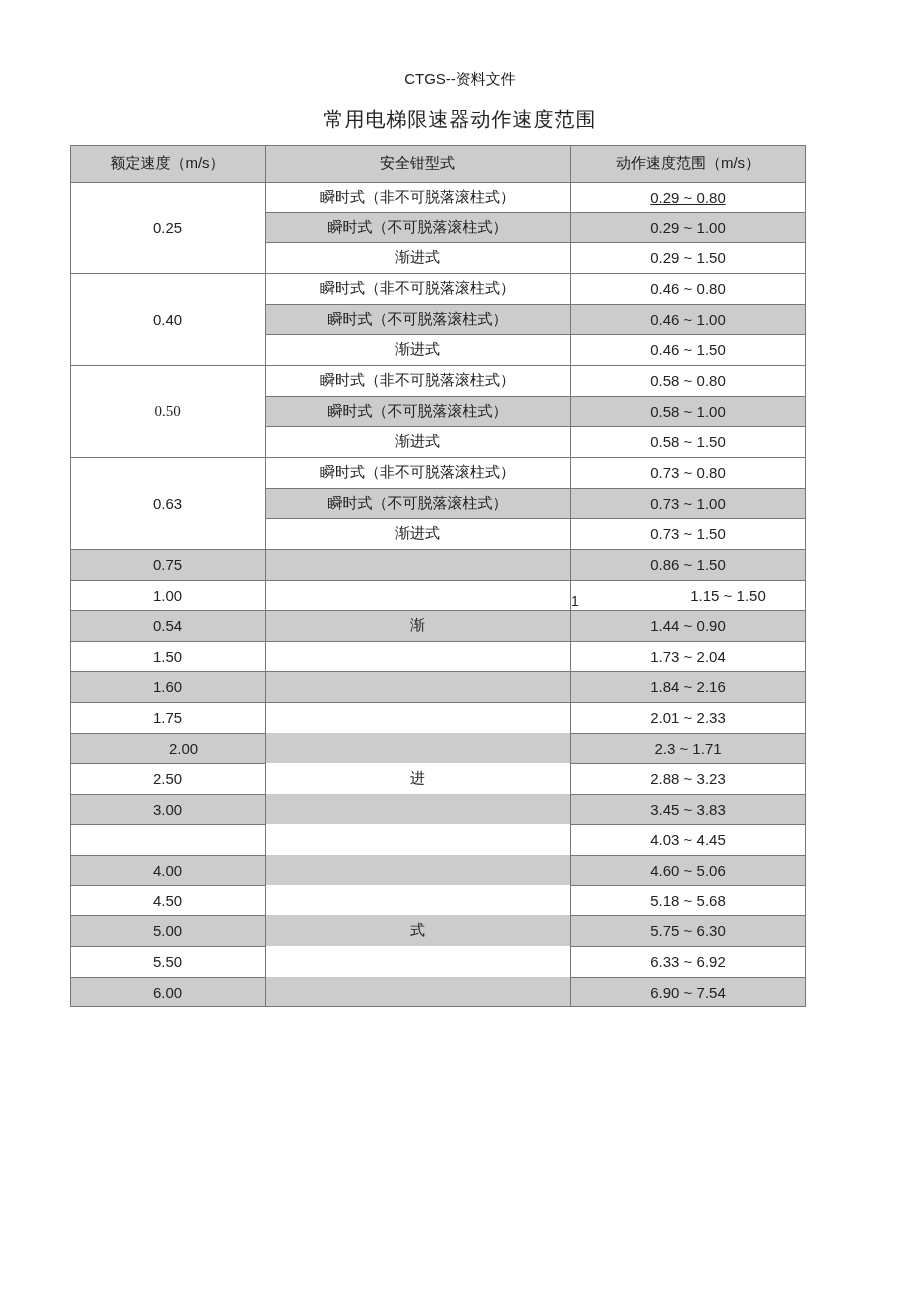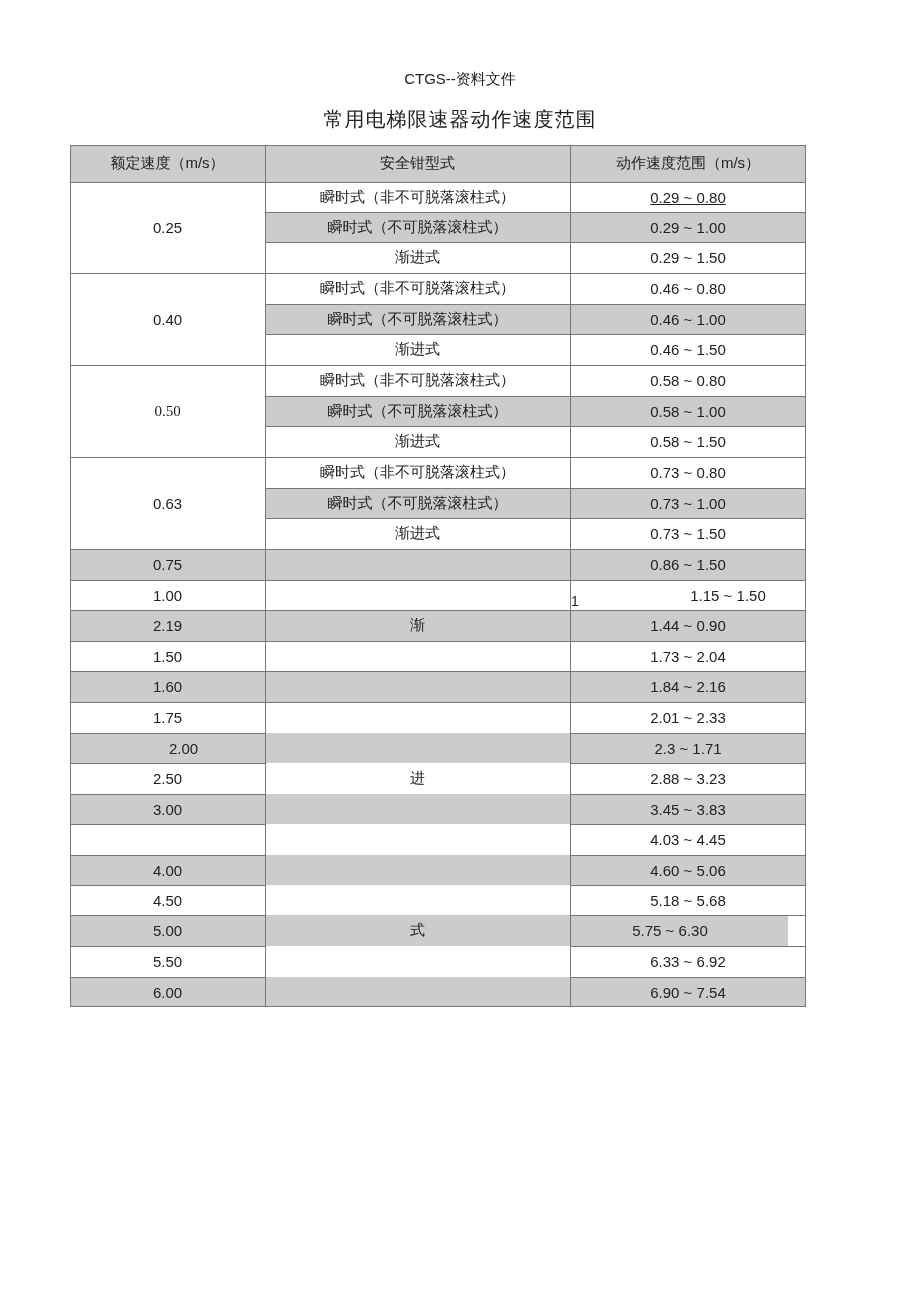--- a/index.html
+++ b/index.html
@@ -50,21 +50,21 @@
     <div class="cell gray" style="left: 195px; width: 305px; top: 343px; height: 30px;">瞬时式（不可脱落滚柱式）</div>
     <div class="cell gray" style="left: 500px; width: 236px; top: 343px; height: 30px;">0.73 ~ 1.00</div>
     <div class="cell " style="left: 195px; width: 305px; top: 373px; height: 31px;">渐进式</div>
     <div class="cell " style="left: 500px; width: 236px; top: 373px; height: 31px;">0.73 ~ 1.50</div>
     <div class="cell gray" style="left: 0px; width: 195px; top: 404px; height: 31px;">0.75</div>
     <div class="cell gray" style="left: 195px; width: 305px; top: 404px; height: 31px;"></div>
     <div class="cell gray" style="left: 500px; width: 236px; top: 404px; height: 31px;">0.86 ~ 1.50</div>
     <div class="cell " style="left: 0px; width: 195px; top: 435px; height: 30px;">1.00</div>
     <div class="cell " style="left: 195px; width: 305px; top: 435px; height: 30px;"></div>
     <div class="cell " style="left: 500px; width: 236px; top: 435px; height: 30px; margin-left: 40px;">1.15 ~ 1.50</div>
-    <div class="cell gray" style="left: 0px; width: 195px; top: 465px; height: 31px;">2.19</div>
+    <div class="cell gray" style="left: 0px; width: 195px; top: 465px; height: 31px;">0.54</div>
     <div class="cell gray" style="left: 195px; width: 305px; top: 465px; height: 31px;"></div>
     <div class="cell gray" style="left: 500px; width: 236px; top: 465px; height: 31px;">1.44 ~ 0.90</div>
     <div class="cell " style="left: 0px; width: 195px; top: 496px; height: 30px;">1.50</div>
     <div class="cell " style="left: 195px; width: 305px; top: 496px; height: 30px;"></div>
     <div class="cell " style="left: 500px; width: 236px; top: 496px; height: 30px;">1.73 ~ 2.04</div>
     <div class="cell gray" style="left: 0px; width: 195px; top: 526px; height: 31px;">1.60</div>
     <div class="cell gray" style="left: 195px; width: 305px; top: 526px; height: 31px;"></div>
     <div class="cell gray" style="left: 500px; width: 236px; top: 526px; height: 31px;">1.84 ~ 2.16</div>
     <div class="cell " style="left: 0px; width: 195px; top: 557px; height: 31px;">1.75</div>
     <div class="cell " style="left: 195px; width: 305px; top: 557px; height: 31px;"></div>
@@ -81,21 +81,21 @@
     <div class="cell " style="left: 195px; width: 305px; top: 679px; height: 31px;"></div>
     <div class="cell " style="left: 500px; width: 236px; top: 679px; height: 31px;">4.03 ~ 4.45</div>
     <div class="cell gray" style="left: 0px; width: 195px; top: 710px; height: 30px;">4.00</div>
     <div class="cell gray" style="left: 195px; width: 305px; top: 710px; height: 30px;"></div>
     <div class="cell gray" style="left: 500px; width: 236px; top: 710px; height: 30px;">4.60 ~ 5.06</div>
     <div class="cell " style="left: 0px; width: 195px; top: 740px; height: 30px;">4.50</div>
     <div class="cell " style="left: 195px; width: 305px; top: 740px; height: 30px;"></div>
     <div class="cell " style="left: 500px; width: 236px; top: 740px; height: 30px;">5.18 ~ 5.68</div>
     <div class="cell gray" style="left: 0px; width: 195px; top: 770px; height: 31px;">5.00</div>
     <div class="cell gray" style="left: 195px; width: 305px; top: 770px; height: 31px;"></div>
-    <div class="cell gray" style="left: 482px; width: 236px; top: 770px; height: 31px;">5.75 ~ 6.30</div>
+    <div class="cell gray" style="left: 500px; width: 236px; top: 770px; height: 31px;">5.75 ~ 6.30</div>
     <div class="cell " style="left: 0px; width: 195px; top: 801px; height: 31px;">5.50</div>
     <div class="cell " style="left: 195px; width: 305px; top: 801px; height: 31px;"></div>
     <div class="cell " style="left: 500px; width: 236px; top: 801px; height: 31px;">6.33 ~ 6.92</div>
     <div class="cell gray" style="left: 0px; width: 195px; top: 832px; height: 30px;">6.00</div>
     <div class="cell gray" style="left: 195px; width: 305px; top: 832px; height: 30px;"></div>
     <div class="cell gray" style="left: 500px; width: 236px; top: 832px; height: 30px;">6.90 ~ 7.54</div>
     <div class="cell" style="left: 195px; width: 305px; top: 465px; height: 31px;">渐</div>
     <div class="cell" style="left: 195px; width: 305px; top: 618px; height: 31px;">进</div>
     <div class="cell" style="left: 195px; width: 305px; top: 770px; height: 31px;">式</div>
     <div class="cell" style="left: 501px; top: 447px; height: 18px; font-size: 14px;">1</div>

